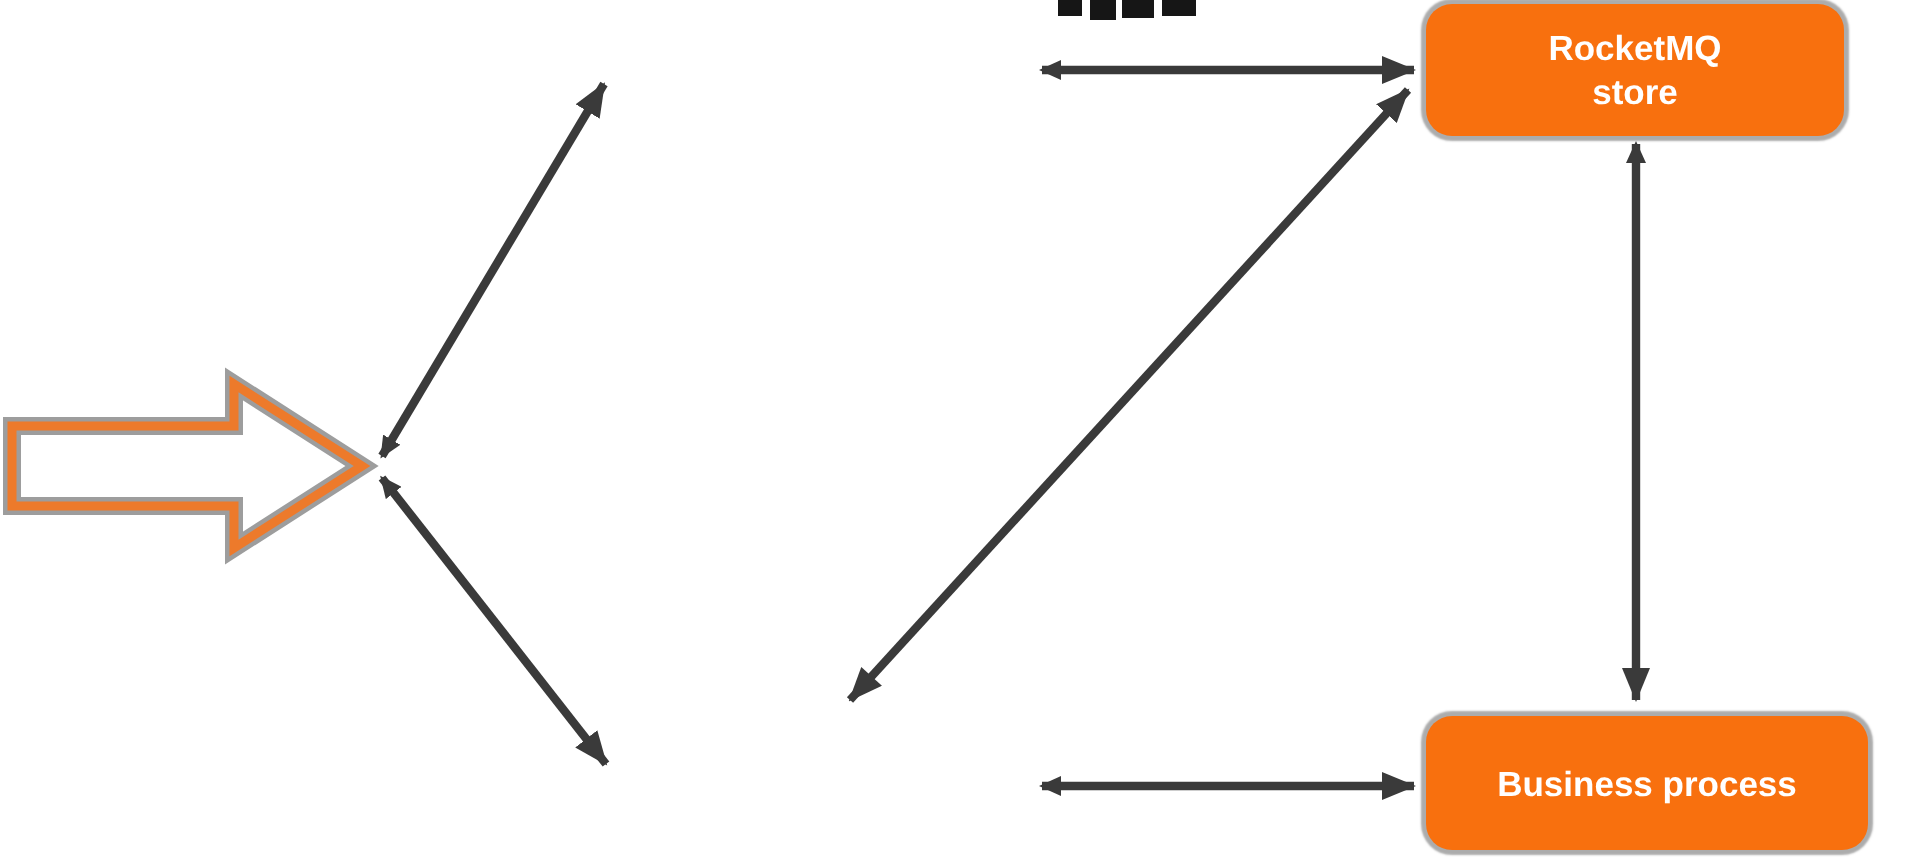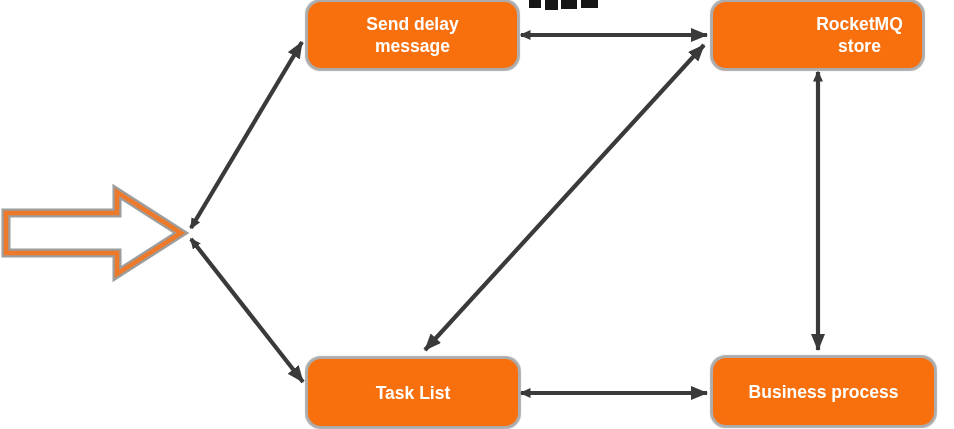--- a/index.html
+++ b/index.html
@@ -48,21 +48,21 @@
     align-items: center;
     justify-content: center;
     text-align: center;
     color: var(--node-text, #ffffff);
     font-weight: bold;
     font-size: 17.5px;
     line-height: 22px;
   }
   .node .label { pointer-events: none; }
   #node-send-delay      { left: 308px; top: 2px;   width: 209px; height: 66px; }
-  #node-rocketmq-store  { left: 713px; top: 2px;   width: 209px; height: 66px; justify-content: flex-end; }
+  #node-rocketmq-store  { left: 713px; top: 2px;   width: 209px; height: 66px; }
   #node-task-list       { left: 308px; top: 359px; width: 210px; height: 67px; }
   #node-business-process{ left: 713px; top: 358px; width: 221px; height: 67px; }
   #node-send-delay .label      { max-width: 135px; }
   #node-rocketmq-store .label  { max-width: 125px; }
 </style>
 </head>
 <body>
 
 <div id="canvas">
 
@@ -89,29 +89,23 @@
     <line class="connector" x1="521" y1="35" x2="707" y2="35" marker-start="url(#mStartSmall)" marker-end="url(#mEndBig)"></line>
     <line class="connector" x1="425" y1="350" x2="704" y2="45" marker-start="url(#mStartBig)" marker-end="url(#mEndBig)"></line>
     <line class="connector" x1="818" y1="72" x2="818" y2="350" marker-start="url(#mStartSmall)" marker-end="url(#mEndBig)"></line>
     <line class="connector" x1="521" y1="393" x2="707" y2="393" marker-start="url(#mStartSmall)" marker-end="url(#mEndBig)"></line>
 
     <g>
       <path class="artifact" d="M529,0 h12 v8 h-12 Z M545,0 h13 v10 h-13 Z M561,0 h16 v9 h-16 Z M581,0 h17 v8 h-17 Z"></path>
     </g>
   </svg>
 
-  <div class="node" id="node-send-delay">
-    <span class="label">Send delay message</span>
-  </div>
 
   <div class="node" id="node-rocketmq-store">
     <span class="label">RocketMQ store</span>
   </div>
 
-  <div class="node" id="node-task-list">
-    <span class="label">Task List</span>
-  </div>
 
   <div class="node" id="node-business-process">
     <span class="label">Business process</span>
   </div>
 
 </div>
 
 </body></html>

